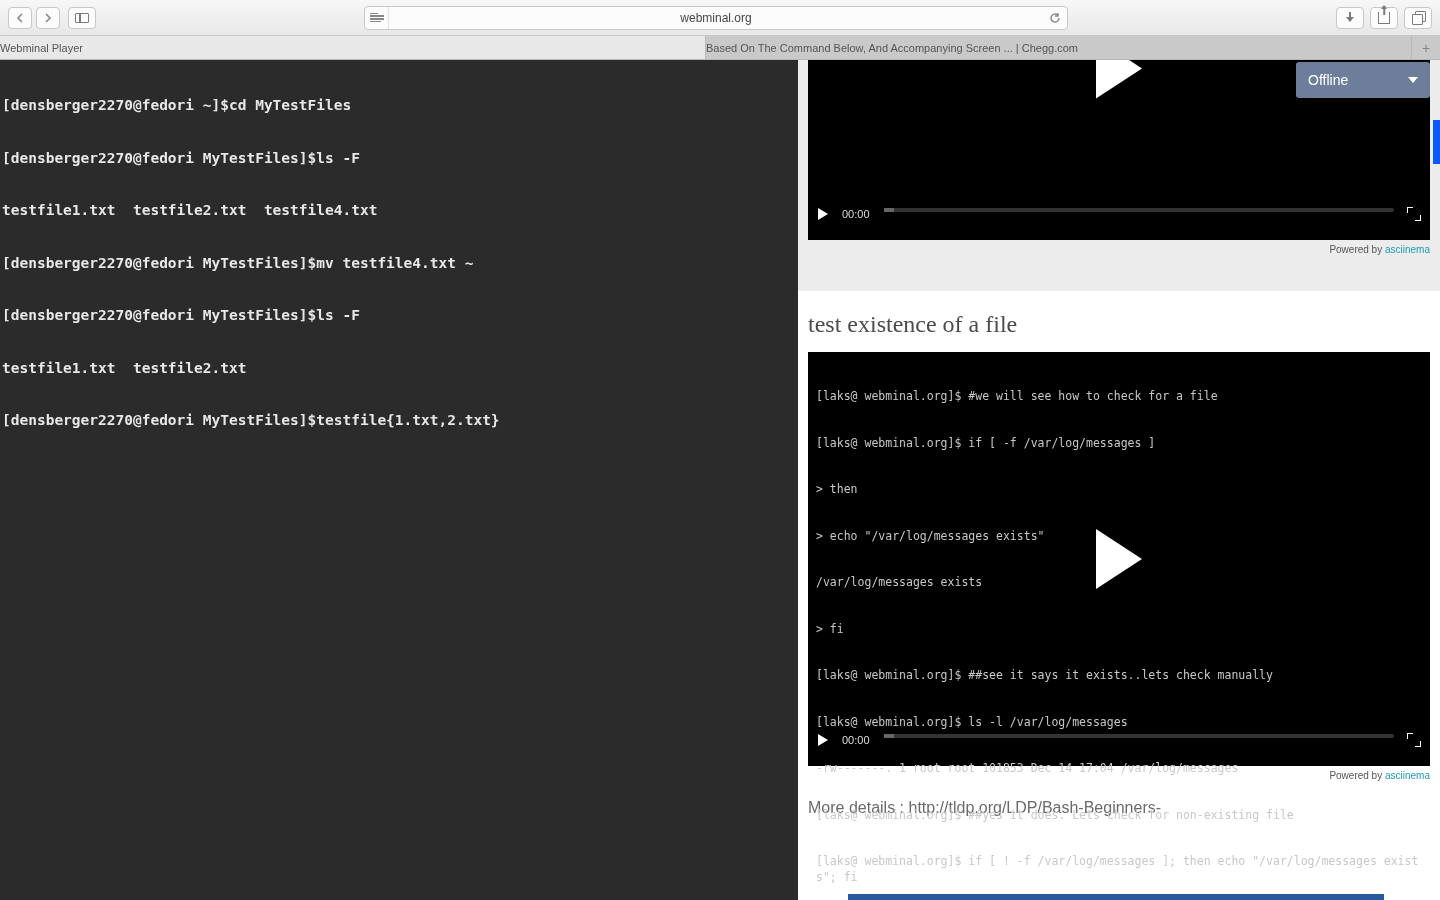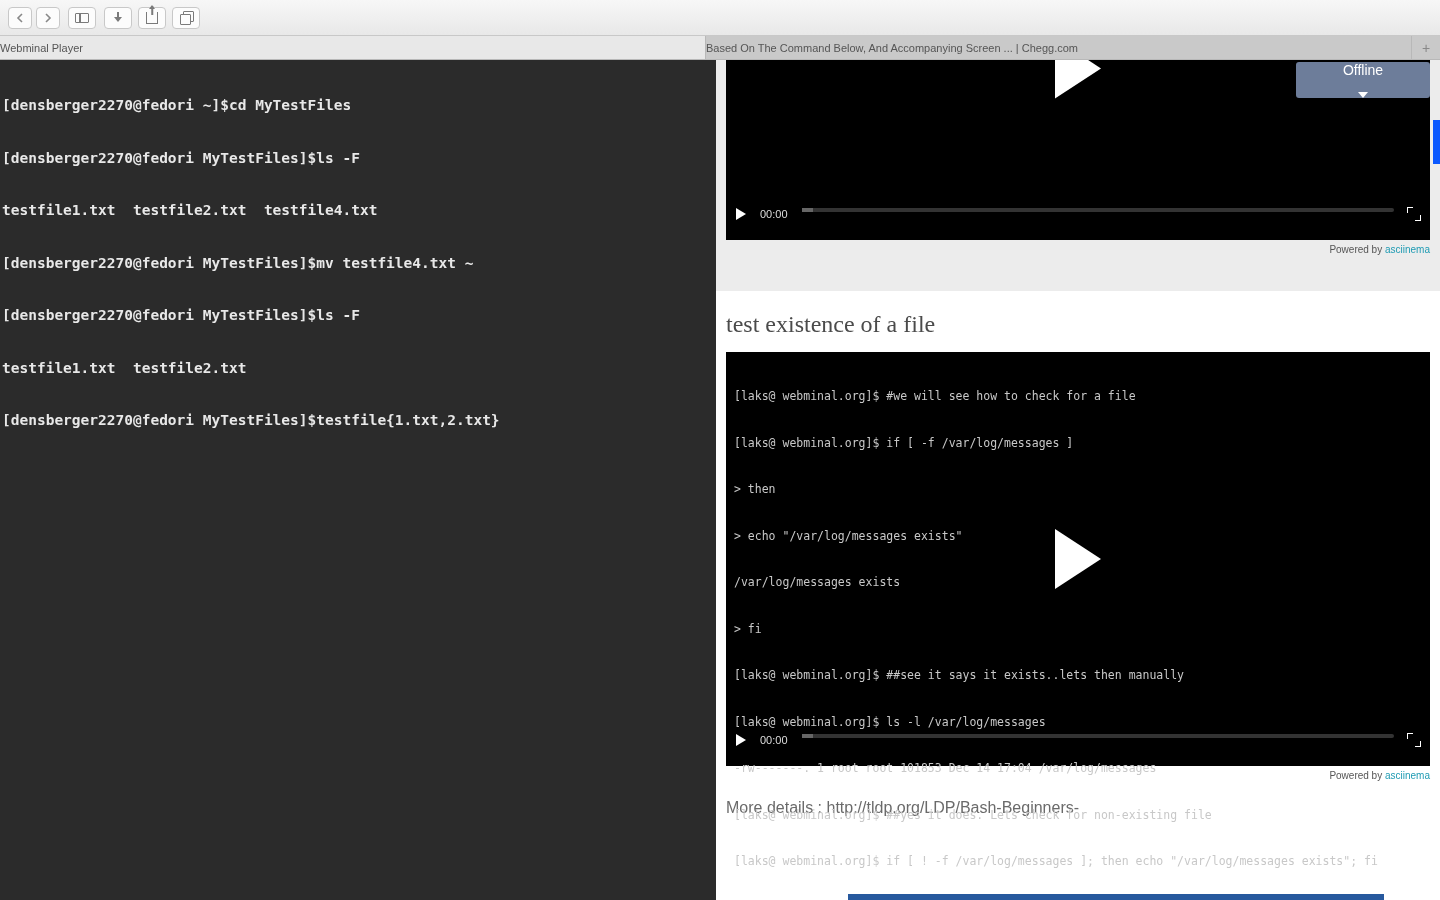--- a/index.html
+++ b/index.html
@@ -122,21 +122,21 @@
   }
 
   
   .content {
     display: flex;
     height: calc(900px - 60px);
   }
 
   
   .terminal-pane {
-    width: 716px;
+    width: 798px;
     background: #2b2b2b;
     color: #e8e8e8;
     font-family: "Menlo", "Consolas", monospace;
     font-size: 14.5px;
     line-height: 17.5px;
     padding: 2px 2px;
     white-space: pre;
     overflow: hidden;
     font-weight: bold;
   }
@@ -269,21 +269,20 @@
     background: #6d7d9a;
     border-radius: 3px;
     display: flex;
     align-items: center;
     justify-content: space-between;
     padding: 0 12px;
     color: #fff;
     font-size: 14px;
     cursor: pointer;
     z-index: 20;
-    flex-direction: column;
   }
   .offline-widget .chev {
     width: 0; height: 0;
     border-left: 5px solid transparent;
     border-right: 5px solid transparent;
     border-top: 6px solid #fff;
   }
 
   
   .blue-accent {
@@ -356,20 +355,37 @@
     <div class="nav-btn">
       <svg width="8" height="10" viewBox="0 0 8 10">
           <path d="M2 1 L6 5 L2 9" stroke="#888" stroke-width="1.6" fill="none"></path>
         </svg>
     </div>
   </div>
   <div class="sidebar-btn">
     <div class="sidebar-icon"></div>
   </div>
 
+  <div class="url-bar">
+    <div class="reader-btn">
+      <div class="reader-lines">
+          <span></span>
+          <span></span>
+          <span></span>
+          <span></span>
+        </div>
+    </div>
+    <div class="url-text">webminal.org</div>
+    <div class="reload-btn">
+      <svg width="12" height="12" viewBox="0 0 12 12">
+          <path d="M10 6a4 4 0 1 1-1.2-2.8" stroke="#888" stroke-width="1.4" fill="none"></path>
+          <path d="M9 1v3h-3" stroke="#888" stroke-width="1.4" fill="none"></path>
+        </svg>
+    </div>
+  </div>
 
   <div class="right-buttons">
     <div class="right-btn">
         <div class="dl-icon"></div>
       </div>
     <div class="right-btn">
         <div class="share-icon"></div>
       </div>
     <div class="right-btn">
         <div class="tabs-icon"></div>
@@ -422,21 +438,21 @@
     <div class="section-title">test existence of a file</div>
 
     <div class="player bottom">
       <div class="cast-content">
         <div>[laks@ webminal.org]$ #we will see how to check for a file</div>
         <div>[laks@ webminal.org]$ if [ -f /var/log/messages ]</div>
         <div>&gt; then</div>
         <div>&gt; echo "/var/log/messages exists"</div>
         <div>/var/log/messages exists</div>
         <div>&gt; fi</div>
-        <div>[laks@ webminal.org]$ ##see it says it exists..lets then manually</div>
+        <div>[laks@ webminal.org]$ ##see it says it exists..lets check manually</div>
         <div>[laks@ webminal.org]$ ls -l /var/log/messages</div>
         <div>-rw-------. 1 root root 101853 Dec 14 17:04 /var/log/messages</div>
         <div>[laks@ webminal.org]$ ##yes it does. Lets check for non-existing file</div>
         <div>[laks@ webminal.org]$ if [ ! -f /var/log/messages ]; then echo "/var/log/messages exists"; fi</div>
       </div>
       <div class="play-overlay">
         <div class="play-triangle"></div>
       </div>
       <div class="player-controls">
         <div class="pc-play"></div>

